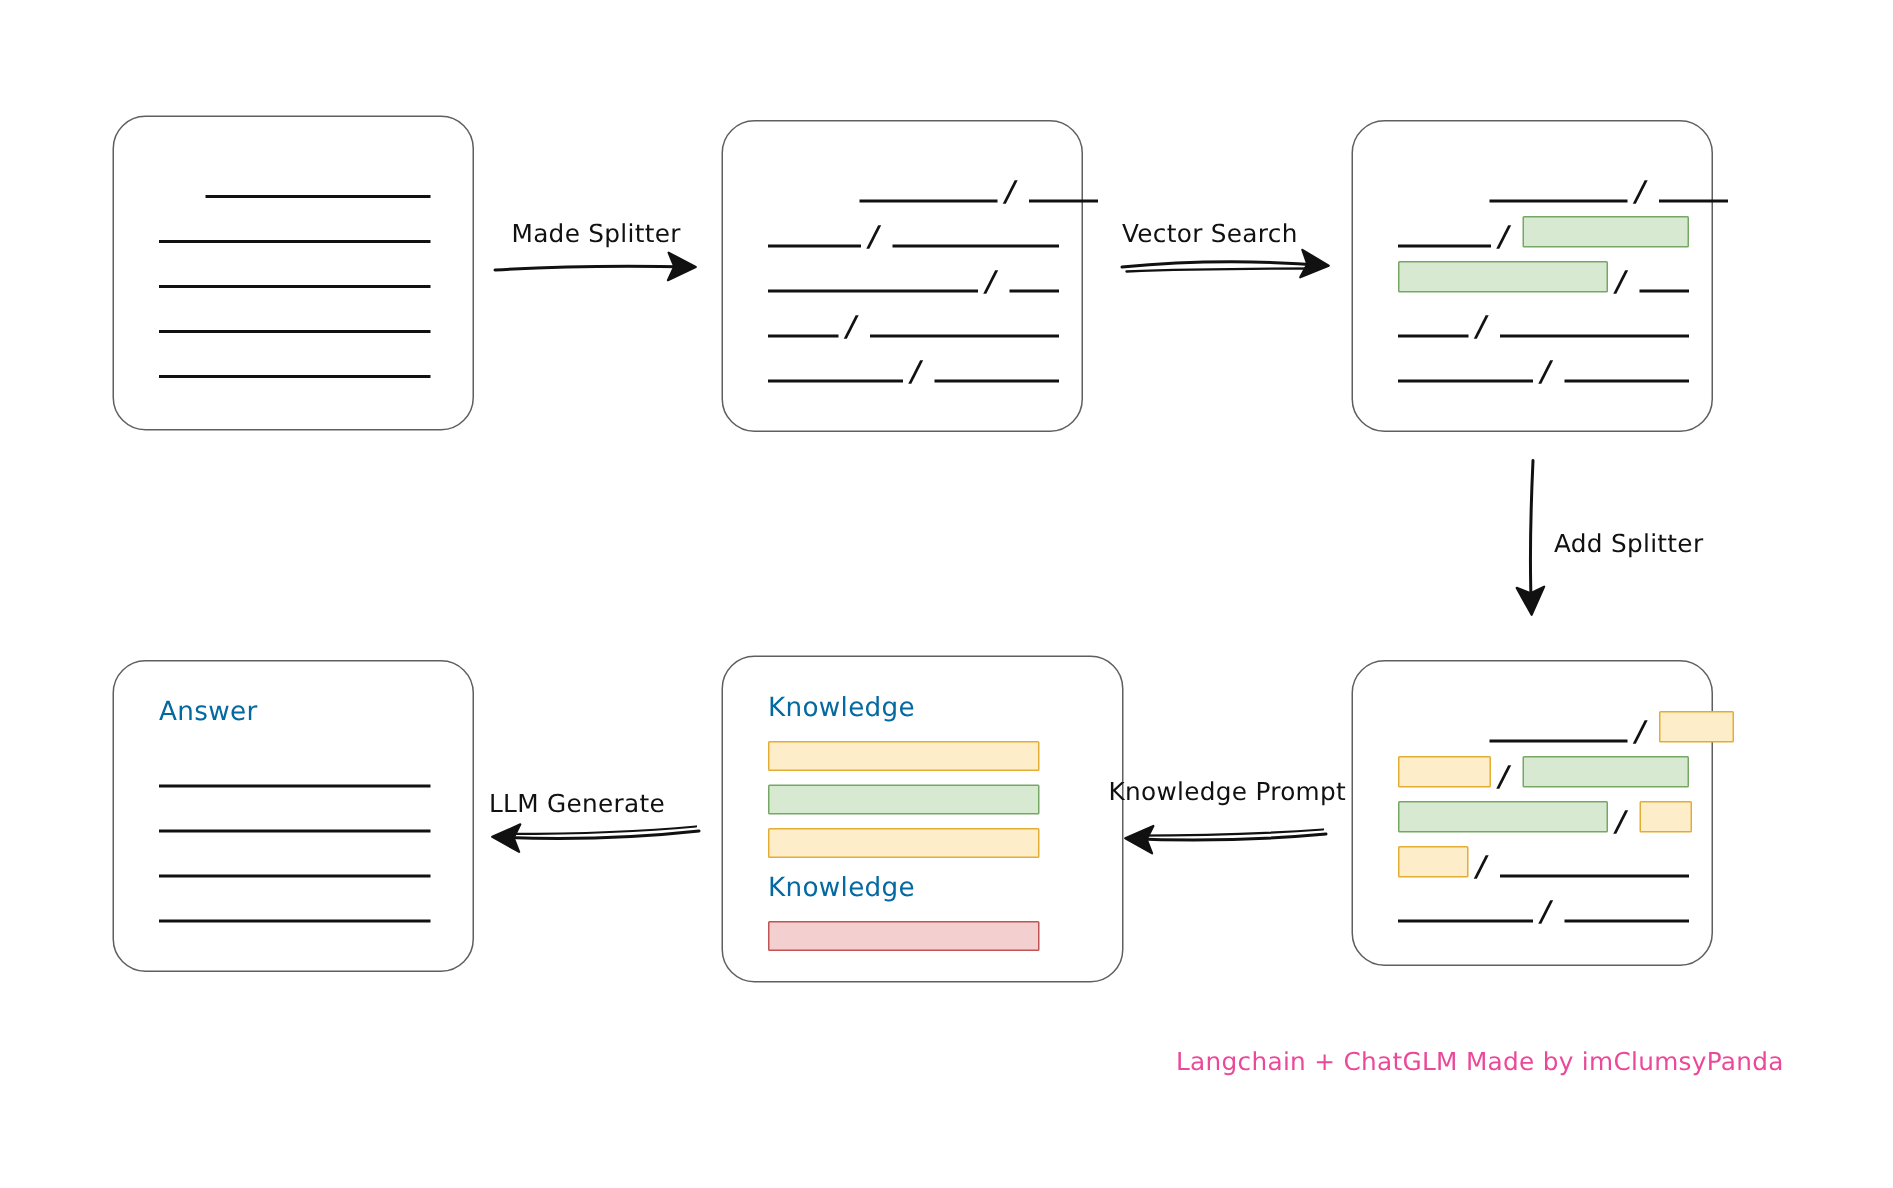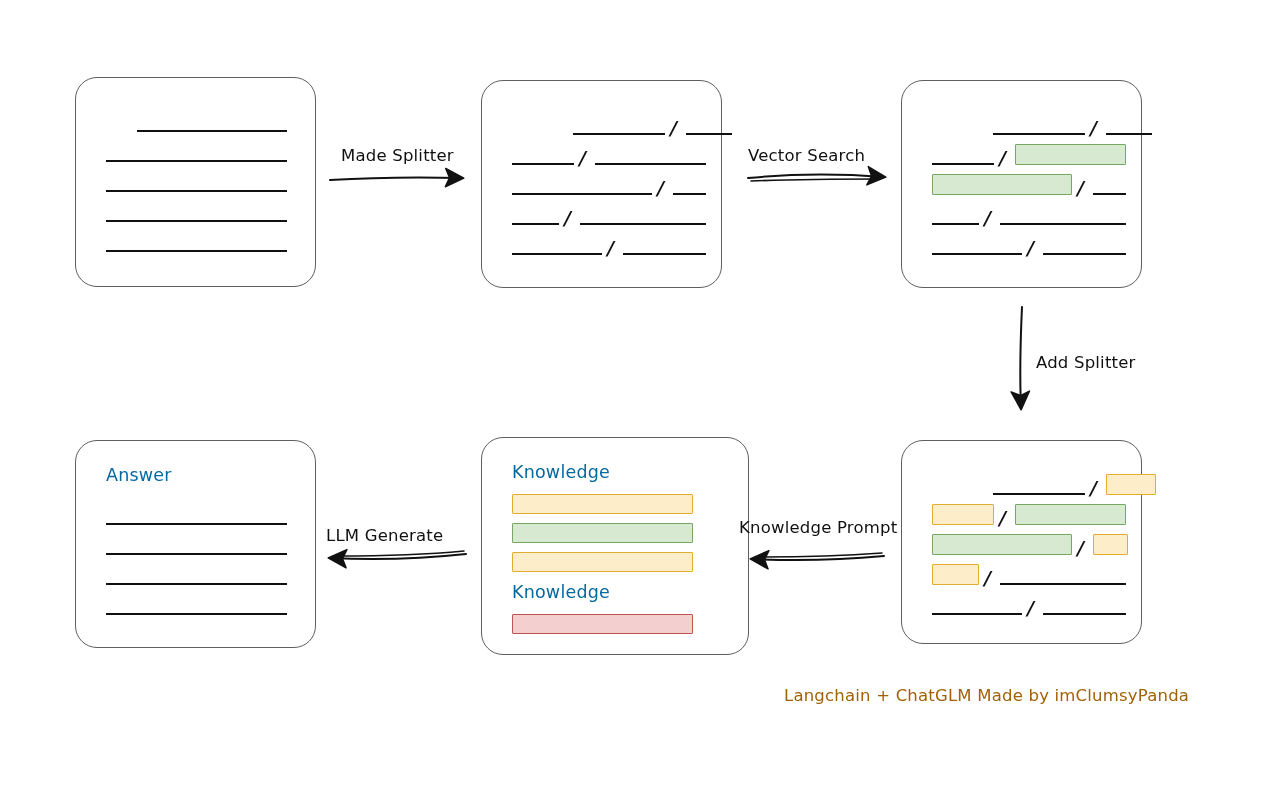--- a/index.html
+++ b/index.html
@@ -68,22 +68,23 @@
     position: absolute;
     font-size: 16.5px;
     letter-spacing: .2px;
     color: #111111;
     white-space: nowrap;
   }
   .credit {
     position: absolute;
     font-size: 16.5px;
     letter-spacing: .2px;
-    color: #a16207;
+    color: #ec4899;
     white-space: nowrap;
+    margin-top: 12px;
   }
 </style>
 </head>
 <body>
 
 <svg id="canvas" viewBox="0 0 1262 792" xmlns="http://www.w3.org/2000/svg">
   <defs>
     <marker id="ah-r" viewBox="0 0 12 12" refX="10" refY="6" markerWidth="11" markerHeight="11" orient="auto-start-reverse">
       <path d="M1 1 L11 6 L1 11 L3.2 6 Z" fill="#111" stroke="#111" stroke-width="0.8" stroke-linejoin="round"></path>
     </marker>

